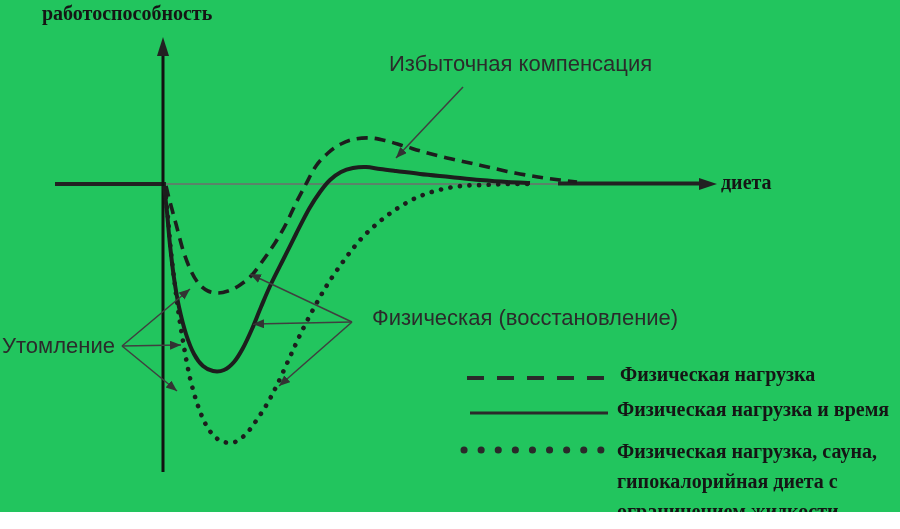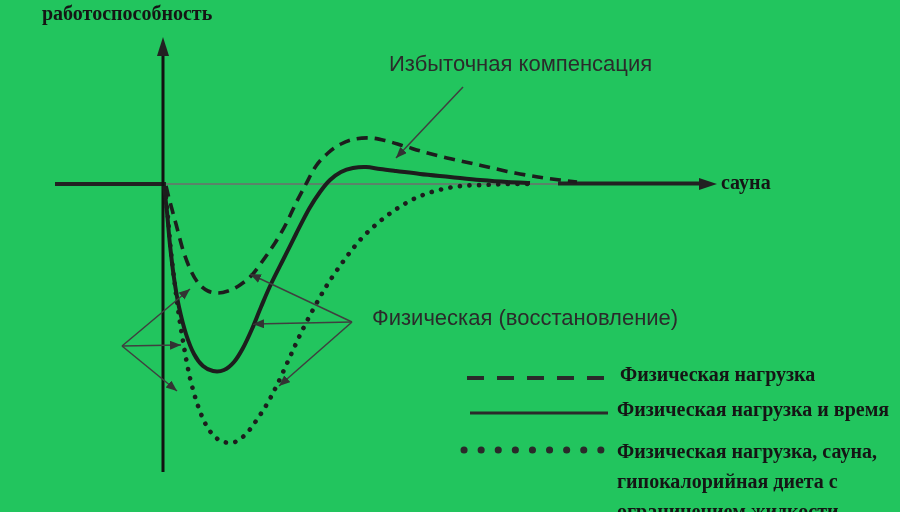--- a/index.html
+++ b/index.html
@@ -68,22 +68,23 @@
     <line class="ann" marker-end="url(#ah)" x1="352" y1="322" x2="279" y2="386"></line>
 
     <line class="ann" marker-end="url(#ah)" x1="463" y1="87" x2="396" y2="158"></line>
 
     <line id="legend-swatch-0" class="swatch dashed" x1="467" y1="378" x2="608" y2="378"></line>
     <line id="legend-swatch-1" class="swatch solid" x1="470" y1="413" x2="608" y2="413"></line>
     <line id="legend-swatch-2" class="swatch dotted" x1="464" y1="450" x2="611" y2="450"></line>
   </svg>
 
   <div class="lbl serif-b ylabel">работоспособность</div>
-  <div class="lbl serif-b xlabel">сауна</div>
+  <div class="lbl serif-b xlabel">диета</div>
   <div class="lbl sans-a super-label">Избыточная компенсация</div>
+  <div class="lbl sans-a fatigue-label">Утомление</div>
   <div class="lbl sans-a comp-label">Физическая (восстановление)</div>
 
   <div class="lbl serif-b legend-label-0">Физическая нагрузка</div>
   <div class="lbl serif-b legend-label-1">Физическая нагрузка и время</div>
   <div class="lbl serif-b legend-label-2">
     <span>Физическая нагрузка, сауна,</span>
     <span>гипокалорийная диета с</span>
     <span>ограничением жидкости</span>
   </div>
 </div>

